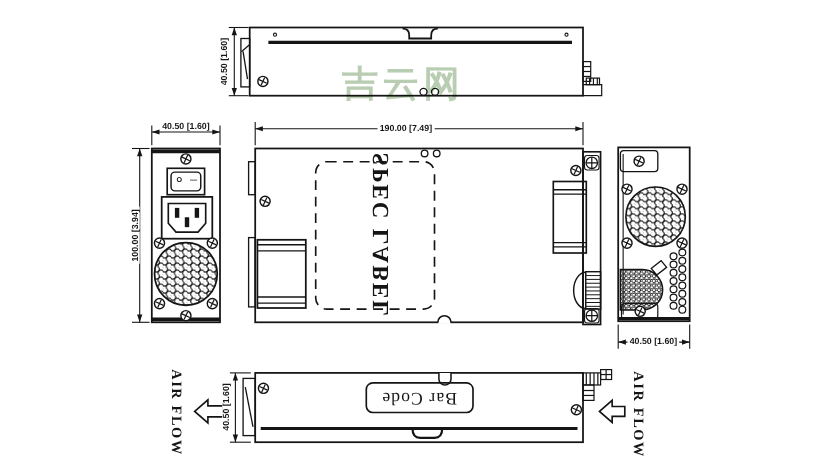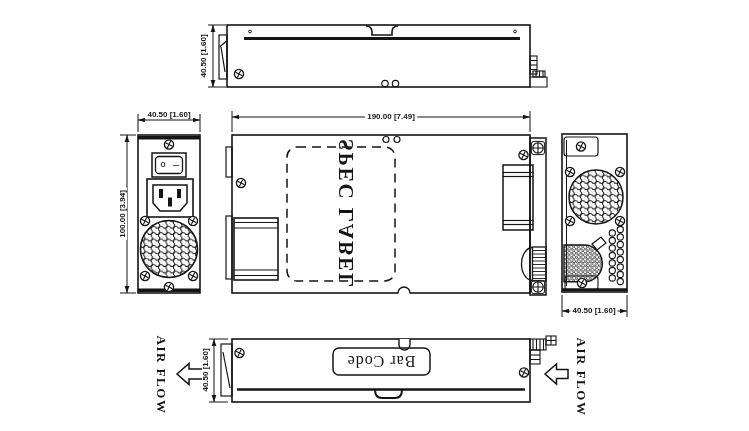--- a/index.html
+++ b/index.html
@@ -246,25 +246,26 @@
       <line x1="214" y1="339" x2="214" y2="402"></line>
       <polygon points="214,339 211.6,346 216.4,346" fill="#151515" stroke="none"></polygon>
       <polygon points="214,402 211.6,395 216.4,395" fill="#151515" stroke="none"></polygon>
     </g>
   </g>
 
   <polygon points="177,374 189,363.5 189,369 203,369 203,379 189,379 189,384.5" fill="#fff" stroke="#151515" stroke-width="1.5"></polygon>
   <polygon points="545,374 556.5,364 556.5,369.5 568,369.5 568,378.5 556.5,378.5 556.5,384" fill="#fff" stroke="#151515" stroke-width="1.5"></polygon>
 </svg>
 
+<div class="txt wm" style="left:311px;top:59px">吉云网</div>
 
 <div class="txt dim v" style="left:204px;top:56px">40.50 [1.60]</div>
 <div class="txt dim" style="left:169px;top:115px">40.50 [1.60]</div>
 <div class="txt dim v" style="left:123px;top:214px">100.00 [3.94]</div>
-<div class="txt dim" style="left:391px;top:117px">190.00 [7.49]</div>
+<div class="txt dim" style="left:369px;top:117px">190.00 [7.49]</div>
 <div class="txt dim" style="left:594px;top:311px">40.50 [1.60]</div>
 <div class="txt dim v" style="left:206px;top:370px">40.50 [1.60]</div>
 
 <div class="txt swmark" style="left:163px;top:165px">O</div>
 <div class="txt swmark" style="left:176px;top:165px">—</div>
 
 <div class="txt spec" style="left:346px;top:214px">SPEC LABEL</div>
 <div class="txt barcode" style="left:381px;top:361px">Bar Code</div>
 
 <div class="txt airflow" style="left:161px;top:375px">AIR FLOW</div>

